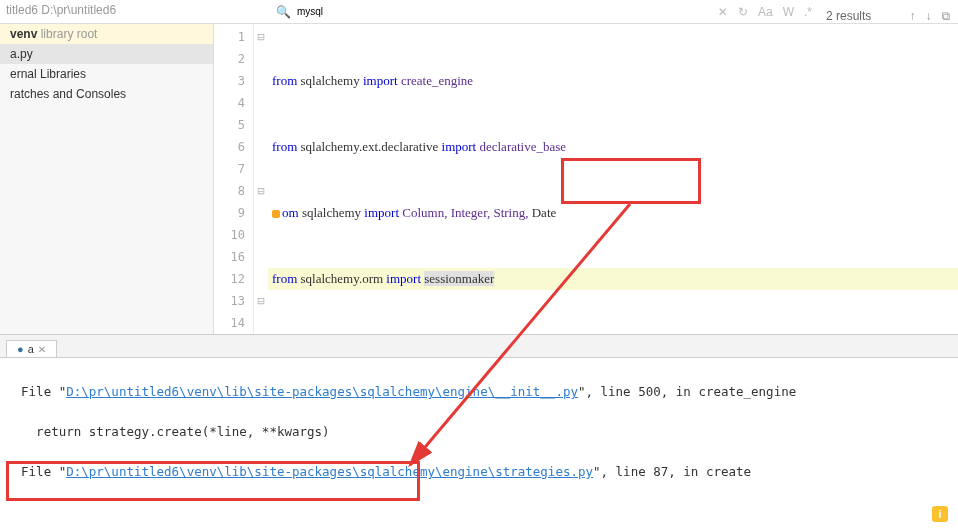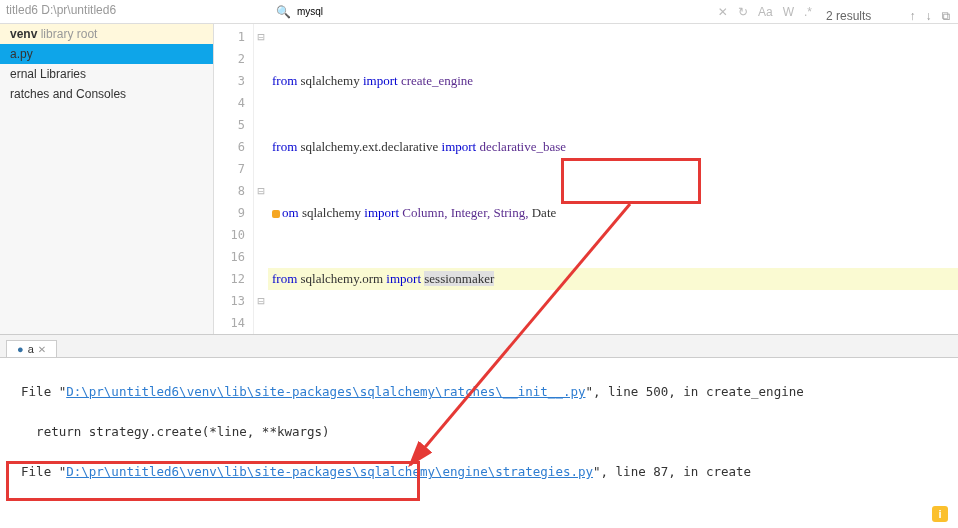--- a/index.html
+++ b/index.html
@@ -10,21 +10,21 @@
 .search-bar .mag { color:#888; }
 .search-input { border:none; outline:none; font-size:10px; flex:1; font-family:inherit; }
 .sb-icons { display:flex; gap:10px; color:#bbb; align-items:center; }
 .results { width:140px; display:flex; align-items:center; justify-content:space-between; padding:16px 8px; color:#666; }
 .results .arrows { display:flex; gap:10px; color:#999; }
 .main { display:flex; height:310px; }
 .sidebar { width:214px; background:#f7f7f7; border-right:1px solid #ddd; font-size:12px; }
 .sidebar .row { padding:3px 10px; }
 .sidebar .lib { background:#fff8dc; font-weight:bold; }
 .sidebar .lib span.gray { font-weight:normal; color:#999; }
-.sidebar .sel { background:#0ea5e9; }
+.sidebar .sel { background:#e5e5e5; }
 .gutter { width:40px; background:#fff; border-right:1px solid #eee; text-align:right; padding-right:8px; color:#aaa; font-family:Consolas,monospace; font-size:12px; line-height:22px; padding-top:2px; }
 .fold-col { width:14px; background:#fff; font-family:Consolas,monospace; font-size:12px; line-height:22px; color:#bbb; padding-top:2px; }
 .fold-col div { height:22px; text-align:center; }
 .code { flex:1; font-family:Liberation Serif, serif; font-size:13px; line-height:22px; padding-top:2px; white-space:pre; overflow:hidden; position:relative; }
 .code .ln { height:22px; padding-left:4px; }
 .code .ln.hl { background:#fafad2; }
 .kw { color:#0000d0; }
 .fn { color:#5b2e8f; }
 .warn-dot { display:inline-block; width:8px; height:8px; background:#f5a623; border-radius:2px; margin-right:2px; vertical-align:middle; }
 .console-tabs { height:24px; border-top:1px solid #ccc; border-bottom:1px solid #ccc; display:flex; align-items:flex-end; padding:0 6px; background:#f3f3f3; }
@@ -123,21 +123,21 @@
 
 <div class="console-tabs">
   <div class="tab">
     <span class="py">●</span>
     <span>a</span>
     <span class="x">✕</span>
   </div>
 </div>
 
 <div class="console">
-<div><span>  File "</span><span class="lnk">D:\pr\untitled6\venv\lib\site-packages\sqlalchemy\ratches\__init__.py</span><span>", line 500, in create_engine</span></div>
+<div><span>  File "</span><span class="lnk">D:\pr\untitled6\venv\lib\site-packages\sqlalchemy\engine\__init__.py</span><span>", line 500, in create_engine</span></div>
 <div>    return strategy.create(*line, **kwargs)</div>
 <div><span>  File "</span><span class="lnk">D:\pr\untitled6\venv\lib\site-packages\sqlalchemy\engine\strategies.py</span><span>", line 87, in create</span></div>
 
 
 
 </div>
 
 <div class="red-box1"></div>
 <div class="red-box2"></div>
 <svg class="arrow-svg" width="958" height="528">

